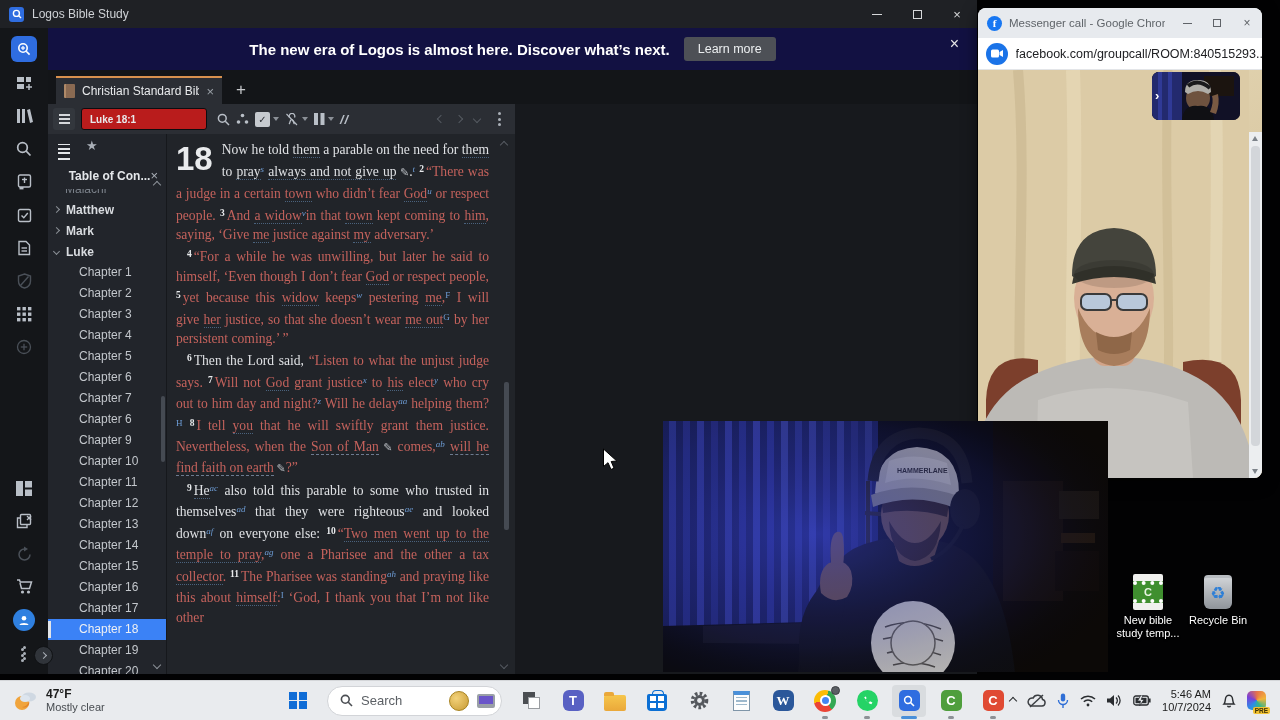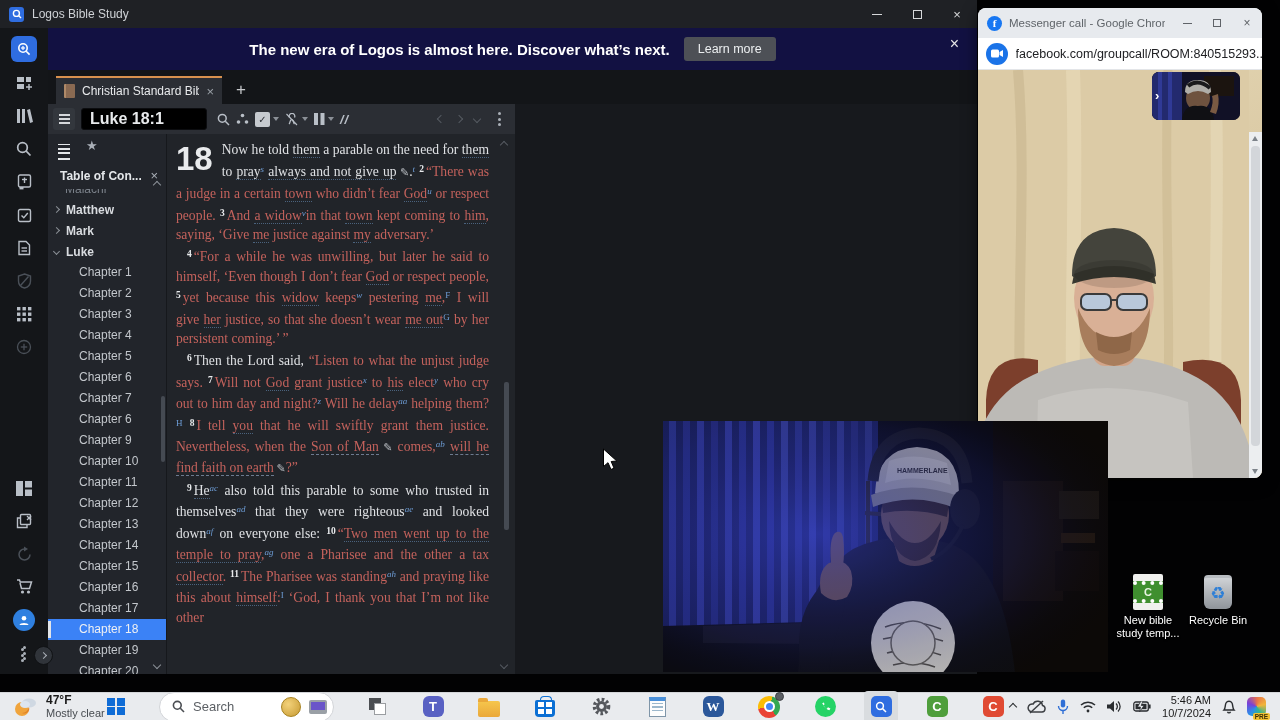--- a/index.html
+++ b/index.html
@@ -38,21 +38,21 @@
   .tab-label { color:#e8eaec; font-size:12px; white-space:nowrap; overflow:hidden; flex:1; }
   .tab-x { color:#9aa0a7; font-size:13px; }
   .tab-plus { color:#c7c9cc; font-size:17px; margin-left:14px; padding-bottom:4px; }
   .content-row { flex:1; display:flex; min-height:0; }
   .panel { width:467px; display:flex; flex-direction:column; flex:none; }
   .empty-area { flex:1; background:#17191d; }
 
   .ptoolbar { height:30px; background:#2b2e34; display:flex; align-items:center; padding:0 4px; gap:6px; }
   .burger-box { width:22px; height:22px; background:#33373d; border-radius:3px; display:flex; flex-direction:column; align-items:center; justify-content:center; gap:2.5px; margin-left:1px; }
   .burger-box i { width:11px; height:1.6px; background:#d5d8db; }
-  .ref-input { width:126px; height:22px; background:#000000; border:1px solid #0c0d10; border-radius:3px; color:#e8eaec; font-size:16px; font-weight:bold; font-family:"Liberation Sans",sans-serif; padding:0 8px; }
+  .ref-input { width:126px; height:22px; background:#b91c1c; border:1px solid #0c0d10; border-radius:3px; color:#e8eaec; font-size:10px; font-weight:bold; font-family:"Liberation Sans",sans-serif; padding:0 8px; }
   .tb-ic { color:#b9bfc7; display:flex; align-items:center; font-size:12px; gap:1px; }
   .tb-ic svg { display:block; }
   .caret { width:0; height:0; border-left:3.5px solid transparent; border-right:3.5px solid transparent; border-top:4px solid #8b9097; margin-left:2px; }
   .check-box { width:15px; height:15px; background:#c6cacf; border-radius:2px; display:flex; align-items:center; justify-content:center; color:#2b2e34; font-size:10px; font-weight:bold; }
   .tb-sl { font-size:13px; font-style:italic; color:#b9bfc7; font-weight:bold; letter-spacing:1px; }
   .tb-right { margin-left:auto; display:flex; align-items:center; gap:12px; padding-right:10px; }
   .chev { display:inline-block; width:6px; height:6px; border-right:1.6px solid #8b9097; border-bottom:1.6px solid #8b9097; }
   .chev-right { transform:rotate(-45deg); }
   .chev-left  { transform:rotate(135deg); }
   .chev-down  { transform:rotate(45deg); }
@@ -61,21 +61,21 @@
 
   .pbody { flex:1; display:flex; min-height:0; background:#22252b; }
   
   .toc { width:119px; flex:none; border-right:1px solid #16181c; display:flex; flex-direction:column; position:relative; background:#22252b; }
   .toc-icontabs { height:26px; display:flex; align-items:flex-end; padding-left:10px; gap:16px; }
   .toc-icontab { padding-bottom:4px; border-bottom:2px solid transparent; color:#aab0b8; }
   .toc-icontab.active { border-bottom-color:#e4e7ea; color:#e4e7ea; }
   .toc-listicon { display:flex; flex-direction:column; gap:2.5px; }
   .toc-listicon i { width:12px; height:1.8px; background:currentColor; }
   .toc-star { font-size:13px; line-height:10px; }
-  .toc-header { display:flex; align-items:center; padding:8px 8px 6px 12px; }
+  .toc-header { display:flex; align-items:center; padding:8px 8px 6px 12px;text-align:right; }
   .toc-title { color:#e4e7ea; font-size:12px; font-weight:bold; flex:1; }
   .toc-x { color:#aab0b8; font-size:13px; }
   .toc-clip { height:10px; overflow:hidden; padding-left:17px; color:#7a8089; font-size:12px; position:relative; }
   .toc-clip span { display:block; margin-top:-7px; }
   .toc-scrollup { position:absolute; right:6px; top:48px; }
   .toc-book { display:flex; align-items:center; gap:7px; padding:3px 0 3px 6px; color:#d9dce0; font-size:12px; font-weight:bold; height:21px; }
   .toc-book .chev { width:5px; height:5px; }
   .toc-chapter { padding:3px 0 3px 31px; color:#c3c7cc; font-size:12px; height:21px; position:relative; white-space:nowrap; }
   .toc-chapter.selected { background:#3b82f6; color:#eef0f3; }
   .toc-chapter.selected::before { content:""; position:absolute; left:0; top:2px; bottom:2px; width:3px; background:#e2e5e9; }
@@ -137,26 +137,26 @@
   .dicon-img { width:38px; height:38px; display:flex; align-items:center; justify-content:center; }
   .dicon-img .film { position:relative; width:30px; height:36px; background:#f0f0ee; border-radius:2px; display:flex; align-items:center; justify-content:center; font-style:normal; }
   .dicon-img .film b { background:#3f8f2f; border-top:4px dotted #fff; border-bottom:4px dotted #fff; color:#e9f5e4; width:34px; height:22px; display:flex; align-items:center; justify-content:center; font-size:11px; font-family:"Liberation Sans",sans-serif; }
   .dicon-img .bin { font-style:normal; width:28px; height:34px; background:linear-gradient(#cfd2d6,#8f949a); border-radius:4px 4px 6px 6px; border-top:3px solid #b8bcc1; color:#2f7fd6; font-size:17px; display:flex; align-items:center; justify-content:center; }
   .dicon-label { margin-top:3px; font-size:11px; color:#fff; text-shadow:0 1px 2px #000; text-align:center; line-height:13px; white-space:pre-line; }
 
   
   #cursor { position:absolute; left:602px; top:448px; }
 
   
-  #taskbar { position:absolute; left:0; bottom:0; width:1280px; height:28px; background:#e9ebee; border-top:1px solid #d4d6d9; display:flex; align-items:center; }
+  #taskbar { position:absolute; left:0; bottom:0; width:1280px; height:40px; background:#e9ebee; border-top:1px solid #d4d6d9; display:flex; align-items:center; }
   .tb-weather { display:flex; align-items:center; gap:8px; padding-left:12px; width:300px; }
   .weather-text { display:flex; flex-direction:column; line-height:13px; }
   .weather-temp { font-size:12px; color:#1b1b1b; font-weight:bold; }
   .weather-cond { font-size:11px; color:#474b50; }
-  .tb-center { display:flex; align-items:center; gap:22px; }
+  .tb-center { display:flex; align-items:center; gap:8px; }
   .tb-app { width:34px; height:32px; display:flex; align-items:center; justify-content:center; border-radius:4px; position:relative; }
   .tb-app.active { background:#d9dcdf; }
   .run-dash { position:absolute; bottom:-2px; left:50%; transform:translateX(-50%); width:6px; height:3px; border-radius:2px; background:#8d9196; }
   .tb-app.active .run-dash { width:16px; background:#4a90d9; }
   .start-squares { display:grid; grid-template-columns:8px 8px; grid-template-rows:8px 8px; gap:1.5px; }
   .start-squares i { background:#0f6cd6; }
   .search-pill { width:175px; height:30px; background:#fff; border:1px solid #d2d4d8; border-radius:15px; display:flex; align-items:center; padding:0 6px 0 12px; gap:8px; margin:0 4px; }
   .search-pill .stext { font-size:13px; color:#5c6065; flex:1; }
   .coin { width:20px; height:20px; border-radius:50%; background:radial-gradient(circle at 35% 35%,#f3d27a,#c79a33); border:1px solid #a8831f; }
   .laptop-ic { width:18px; height:14px; background:#6a55c9; border:2px solid #9aa0a6; border-bottom:4px solid #9aa0a6; border-radius:2px; }

